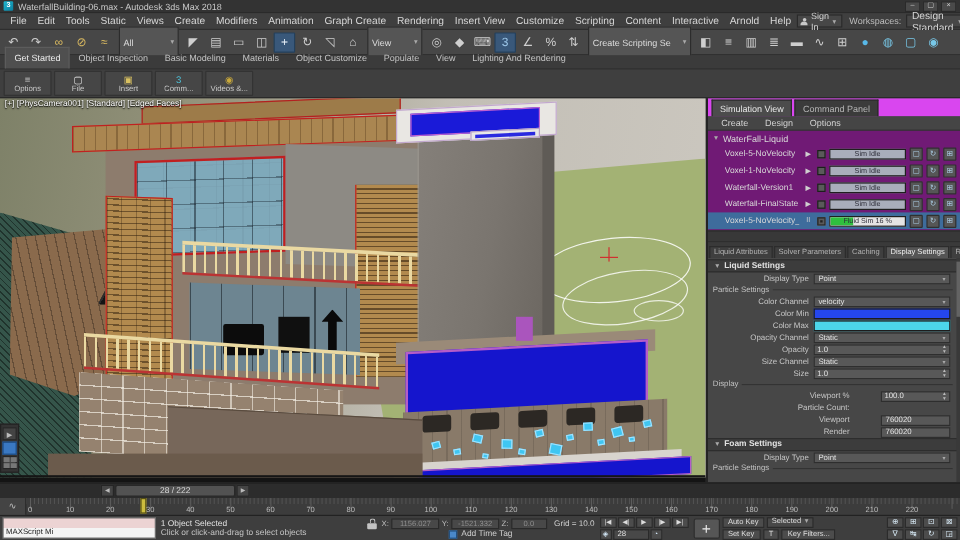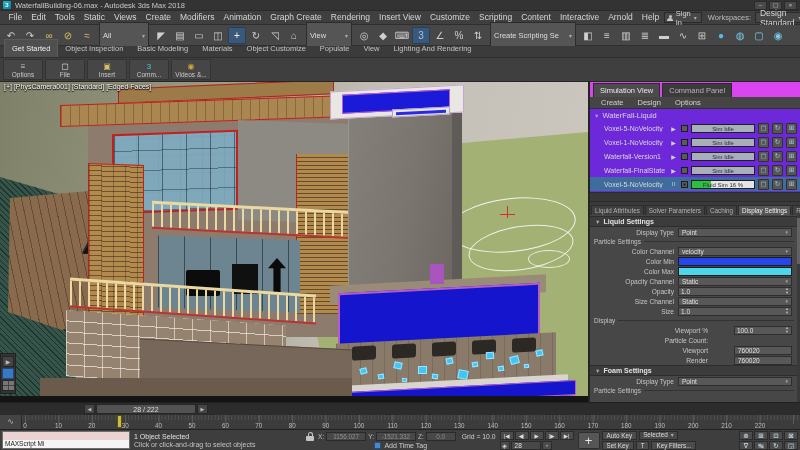--- a/index.html
+++ b/index.html
@@ -53,21 +53,21 @@
   .lt-grid{display:grid;grid-template-columns:5px 5px;grid-template-rows:4px 4px;gap:1px}
   .lt-grid span{background:#777}
 
   
   #panel{width:212px;background:#414141;border-left:2px solid #242424;display:flex;flex-direction:column;font-size:7.5px}
   #panel-tabs{height:15px;background:#d946ef;display:flex;align-items:flex-end;padding:2px 3px 0 3px;gap:2px}
   .ptab{padding:2px 6px;background:#3b3b3b;color:#b5b5b5;border:1px solid #2c2c2c;border-bottom:none;font-size:7.5px;white-space:nowrap}
   .ptab.active{background:#4c4c4c;color:#e8e8e8}
   #panel-menu{height:12px;background:#454545;display:flex;align-items:center;gap:2px;padding-left:5px;border-bottom:1px solid #303030}
   .pmenu-item{padding:0 6px;font-size:7.5px;color:#d2d2d2}
-  #sim-tree{background:#6d28d9;padding:1px 0}
+  #sim-tree{background:#701a75;padding:1px 0}
   .tree-root{height:11px;display:flex;align-items:center;gap:3px;padding-left:4px;font-size:7.5px;color:#d8d8d8}
   .tri{font-size:5.5px;color:#aaa}
   .sim-row{height:14px;display:flex;align-items:center;padding:0 3px 0 14px;gap:3px}
   .sim-row.selected{background:#3e6c9c}
   .sim-name{flex:1;font-size:7px;color:#d8d8d8;white-space:nowrap;overflow:hidden}
   .sim-ctl{width:9px;font-size:6px;color:#cfcfcf;text-align:center}
   .sim-chk{width:7px;height:7px;border:1px solid #1d1d1d;background:#5a5a5a}
   .sim-chk.checked{background:#9a9a9a;box-shadow:inset 0 0 0 1.5px #5a5a5a,inset 0 0 0 4px #222}
   .sim-bar{width:64px;height:9px;border:1px solid #1f1f1f;background:#a9aebb;position:relative;overflow:hidden}
   .sim-bar .fill{position:absolute;left:0;top:0;bottom:0;background:#2fbf3f}

